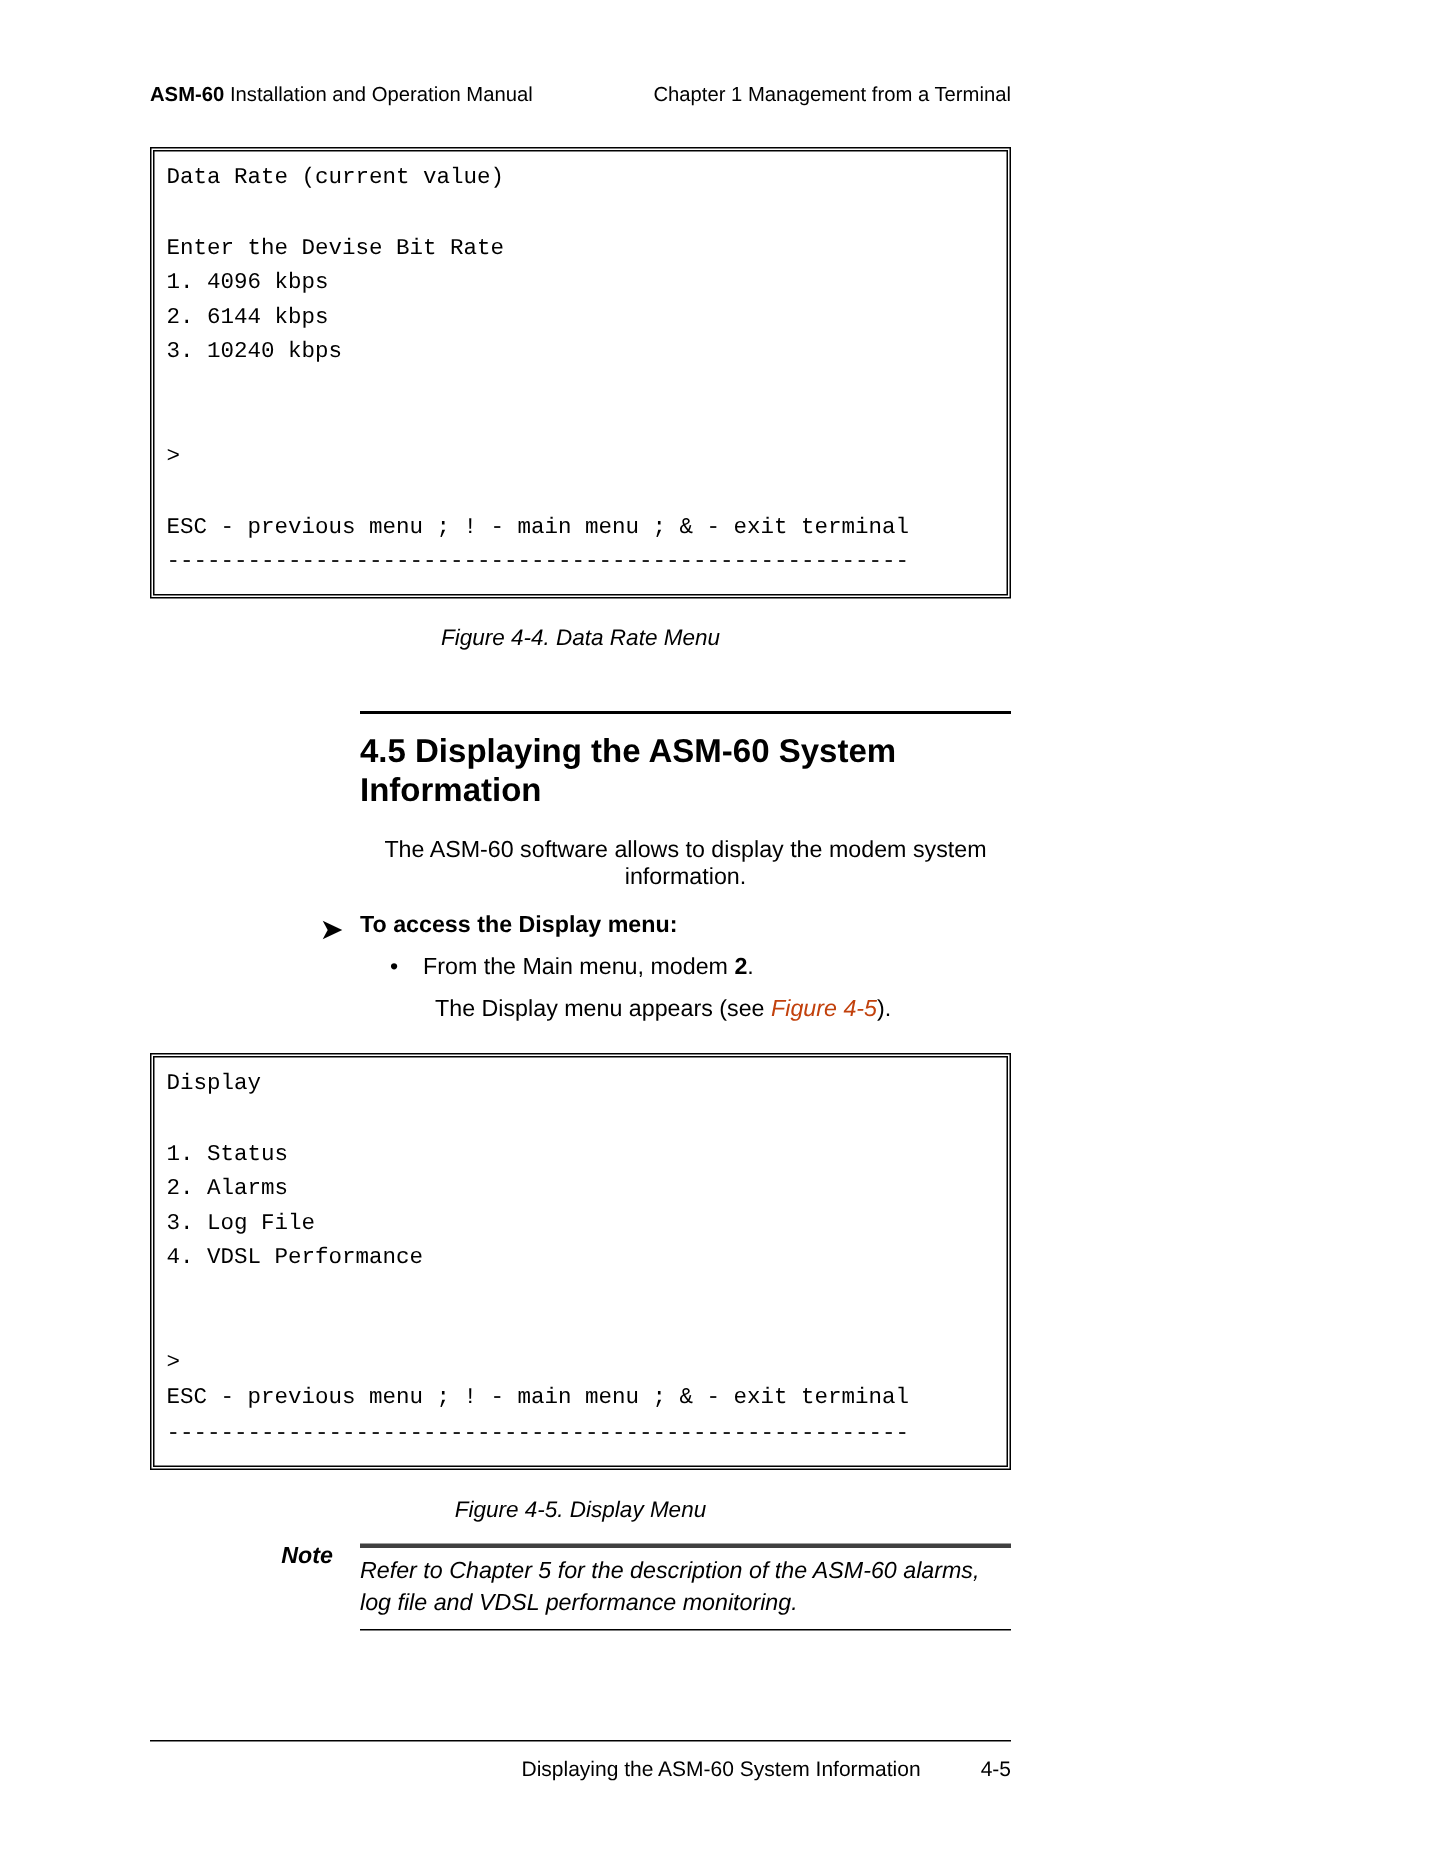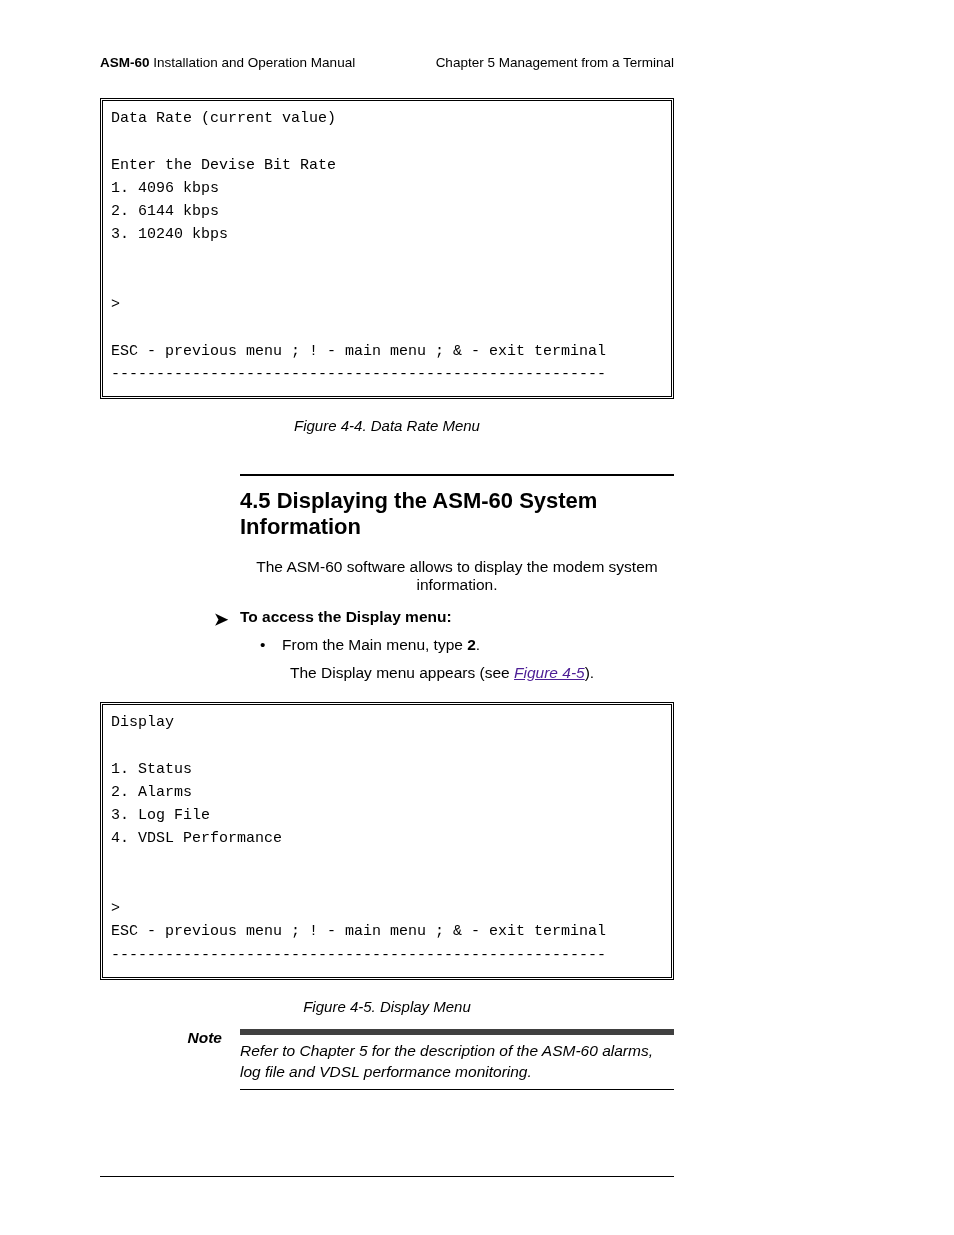--- a/index.html
+++ b/index.html
@@ -80,21 +80,21 @@
   }
   .bullet-line .dot {
     position: absolute;
     left: -4px;
     top: 0;
   }
   .result-line {
     font-size: 15.5px;
     margin: 0 0 20px 50px;
   }
-  .xref { color: #4c1d95; font-style: italic; text-decoration: underline; }
+  .xref { color: #c2410c; font-style: italic; }
   .note-block {
     margin: 14px 0 0 0;
     display: flex;
     align-items: flex-start;
   }
   .note-label-col {
     width: 140px;
     flex: 0 0 140px;
     text-align: right;
     padding-right: 18px;
@@ -102,21 +102,21 @@
   }
   .note-label {
     font-weight: 700;
     font-style: italic;
     font-size: 15.5px;
   }
   .note-body {
     flex: 1;
     font-style: italic;
     font-size: 15.5px;
-    border-top: 6px solid #404040;
+    border-top: 3px solid #404040;
     border-bottom: 1px solid #000;
     padding: 6px 0 6px 0;
     line-height: 1.35;
   }
   .page-footer {
     position: absolute;
     bottom: 48px;
     left: 100px;
     right: 100px;
   }
@@ -134,21 +134,21 @@
 </style>
 </head>
 <body>
 
 <div class="page">
 
   <div class="running-header">
     <span class="left">
       <b>ASM-60</b><span> Installation and Operation Manual</span>
     </span>
-    <span>Chapter 5  Management from a Terminal</span>
+    <span>Chapter 1  Management from a Terminal</span>
   </div>
 
   <div class="terminal-box"><span class="title-line">Data Rate (current value)</span><span id="t1body">
 
 Enter the Devise Bit Rate
 1. 4096 kbps
 2. 6144 kbps
 3. 10240 kbps
 
 
@@ -163,21 +163,21 @@
     <hr class="section-rule">
     <h2 class="section-heading">4.5  Displaying the ASM-60 System Information</h2>
     <p class="body-text">The ASM-60 software allows to display the modem system information.</p>
     <p class="proc-head">
       <span class="arrow">➤</span>
       <span>To access the Display menu:</span>
     </p>
     <p class="bullet-line">
       <span class="dot">•</span>
       <span style="margin-left:18px;">
-        <span>From the Main menu, type </span><b>2</b><span>.</span>
+        <span>From the Main menu, modem </span><b>2</b><span>.</span>
       </span>
     </p>
     <p class="result-line">
       <span>The Display menu appears (see </span><span class="xref">Figure 4-5</span><span>).</span>
     </p>
   </div>
 
   <div class="terminal-box"><span class="title-line">Display</span><span id="t2body">
 
 1. Status
@@ -194,15 +194,19 @@
 
   <div class="note-block">
     <div class="note-label-col">
       <span class="note-label">Note</span>
     </div>
     <div class="note-body">Refer to Chapter 5 for the description of the ASM-60 alarms, log file and VDSL performance monitoring.</div>
   </div>
 
   <div class="page-footer">
     <hr>
+    <div class="line">
+      <span>Displaying the ASM-60 System Information</span>
+      <span>4-5</span>
+    </div>
   </div>
 
 </div>
 
 </body></html>

